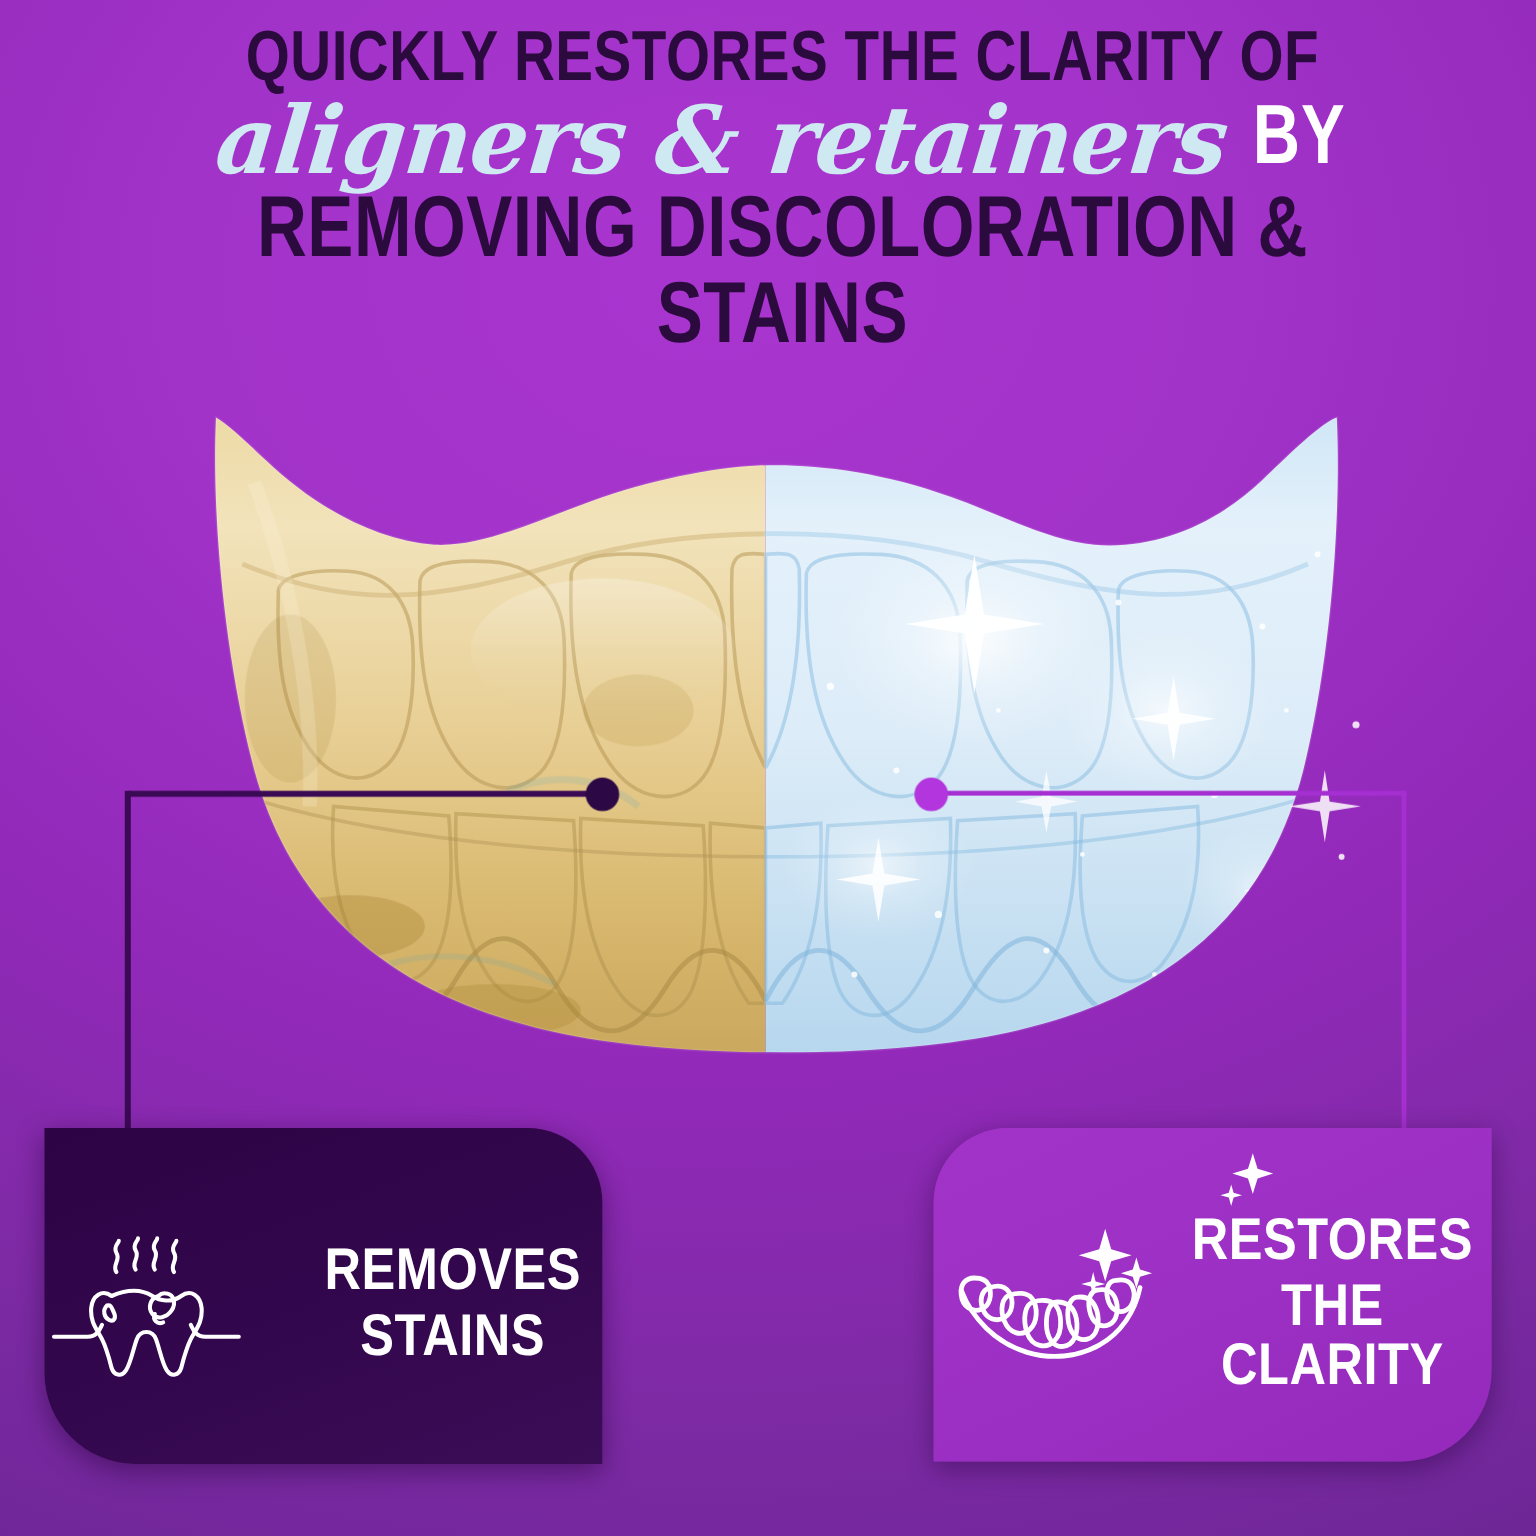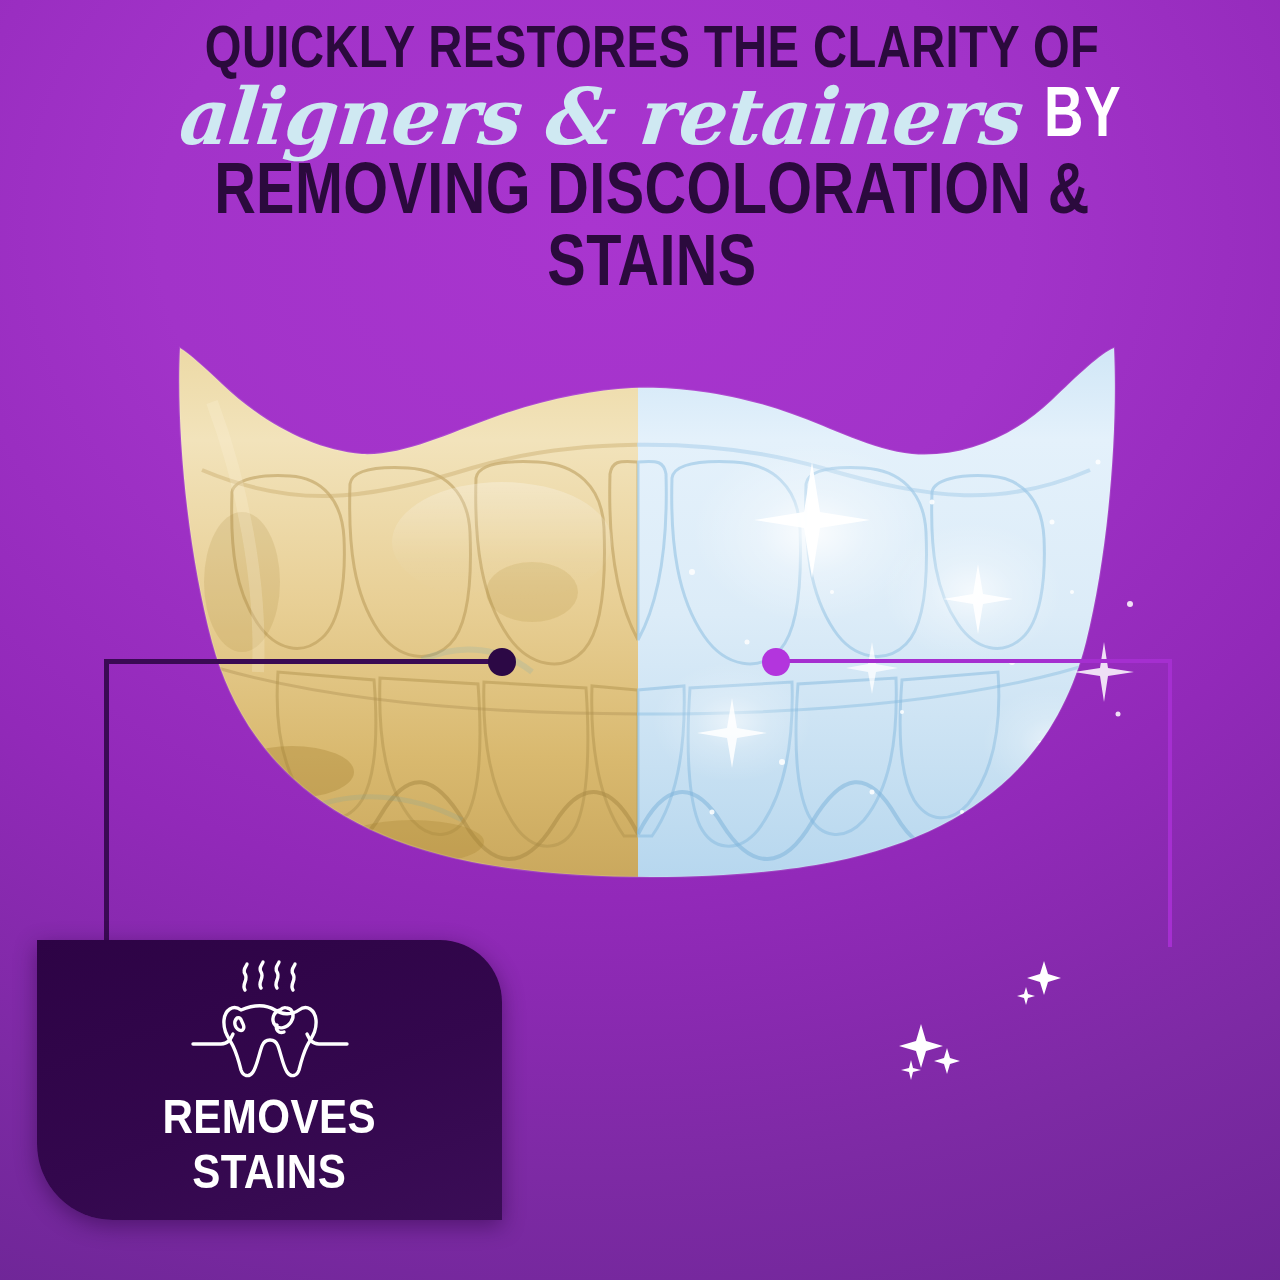--- a/index.html
+++ b/index.html
@@ -79,22 +79,22 @@
 
   .lc-h{left:108px;top:659px;width:386px;height:5px;}
   .lc-v{left:104px;top:659px;width:5px;height:288px;}
   .rc-h{left:776px;top:659px;width:396px;height:4px;}
   .rc-v{left:1168px;top:659px;width:4px;height:288px;}
 
   
   .card{
     position:absolute;
     box-sizing:border-box;
-    display:flex;flex-direction:column;
-    align-items:center;justify-content:flex-start;
+    display:flex;flex-direction:row;
+    align-items:center;justify-content:space-between;
     overflow:hidden;
   }
   .card-left{
     left:37px;top:940px;width:465px;height:280px;
     background:linear-gradient(160deg,#2d0345 0%,#33074d 55%,#3b0d57 100%);
     border-radius:0 62px 0 76px;
     box-shadow:0 6px 22px rgba(30,0,50,.45);
   }
   .card-right{
     left:778px;top:940px;width:465px;height:278px;
@@ -337,20 +337,42 @@
         <path d="M8,82 L36,82 C44,82 46,76 48,72"></path>
         <path d="M162,82 L134,82 C126,82 124,76 122,72"></path>
       </svg>
     </div>
     <div class="card-title">
       <span>REMOVES</span>
       <span class="l2">STAINS</span>
     </div>
   </div>
 
+  <div class="card card-right">
+    <div class="card-icon">
+      <svg width="196" height="118" viewBox="0 0 196 118" fill="none" stroke="#ffffff" stroke-width="4" stroke-linecap="round" stroke-linejoin="round">
+
+        <path d="M34,34 C26,34 22,40 23,48 C24,58 32,63 40,60 C47,57 49,48 46,40 C44,35 39,34 34,34 Z"></path>
+        <path d="M47,42 C40,44 38,52 41,60 C44,68 52,71 59,67 C66,63 67,53 63,46 C59,40 53,40 47,42 Z"></path>
+        <path d="M64,48 C57,50 55,60 59,70 C63,80 73,83 80,77 C87,71 87,58 82,51 C78,46 70,46 64,48 Z"></path>
+        <path d="M83,54 C76,56 74,68 78,80 C82,91 94,94 101,86 C108,79 107,62 101,56 C97,52 89,52 83,54 Z"></path>
+        <path d="M103,54 C97,54 94,62 94,72 C94,84 100,92 108,91 C117,90 121,80 119,68 C117,58 111,54 103,54 Z"></path>
+        <path d="M120,50 C114,50 111,58 112,68 C113,80 120,87 128,85 C136,83 139,72 136,61 C133,52 127,49 120,50 Z"></path>
+        <path d="M137,44 C131,44 128,52 130,61 C132,71 139,76 146,73 C153,70 155,59 151,50 C148,44 142,43 137,44 Z"></path>
+        <path d="M152,36 C146,36 143,43 145,51 C147,60 154,64 160,61 C167,58 169,47 165,40 C162,35 157,35 152,36 Z"></path>
+
+        <path d="M23,44 C32,68 52,88 78,96 C98,102 120,100 138,90 C156,80 168,62 172,42"></path>
+      </svg>
+      <svg width="0" height="0" style="position:absolute"></svg>
+    </div>
+    <div class="card-title">
+      <span>RESTORES</span>
+      <span class="l2">THE CLARITY</span>
+    </div>
+  </div>
 
   <svg style="position:absolute;left:1012px;top:957px;" width="60" height="50" viewBox="0 0 60 50">
     <g fill="#ffffff">
       <path d="M32,4 L36,17 L49,21 L36,25 L32,38 L28,25 L15,21 L28,17 Z"></path>
       <path d="M14,30 L16,37 L23,39 L16,41 L14,48 L12,41 L5,39 L12,37 Z"></path>
     </g>
   </svg>
   <svg style="position:absolute;left:895px;top:1020px;" width="72" height="62" viewBox="0 0 72 62">
     <g fill="#ffffff">
       <path d="M26,4 L31,21 L48,26 L31,31 L26,48 L21,31 L4,26 L21,21 Z"></path>

